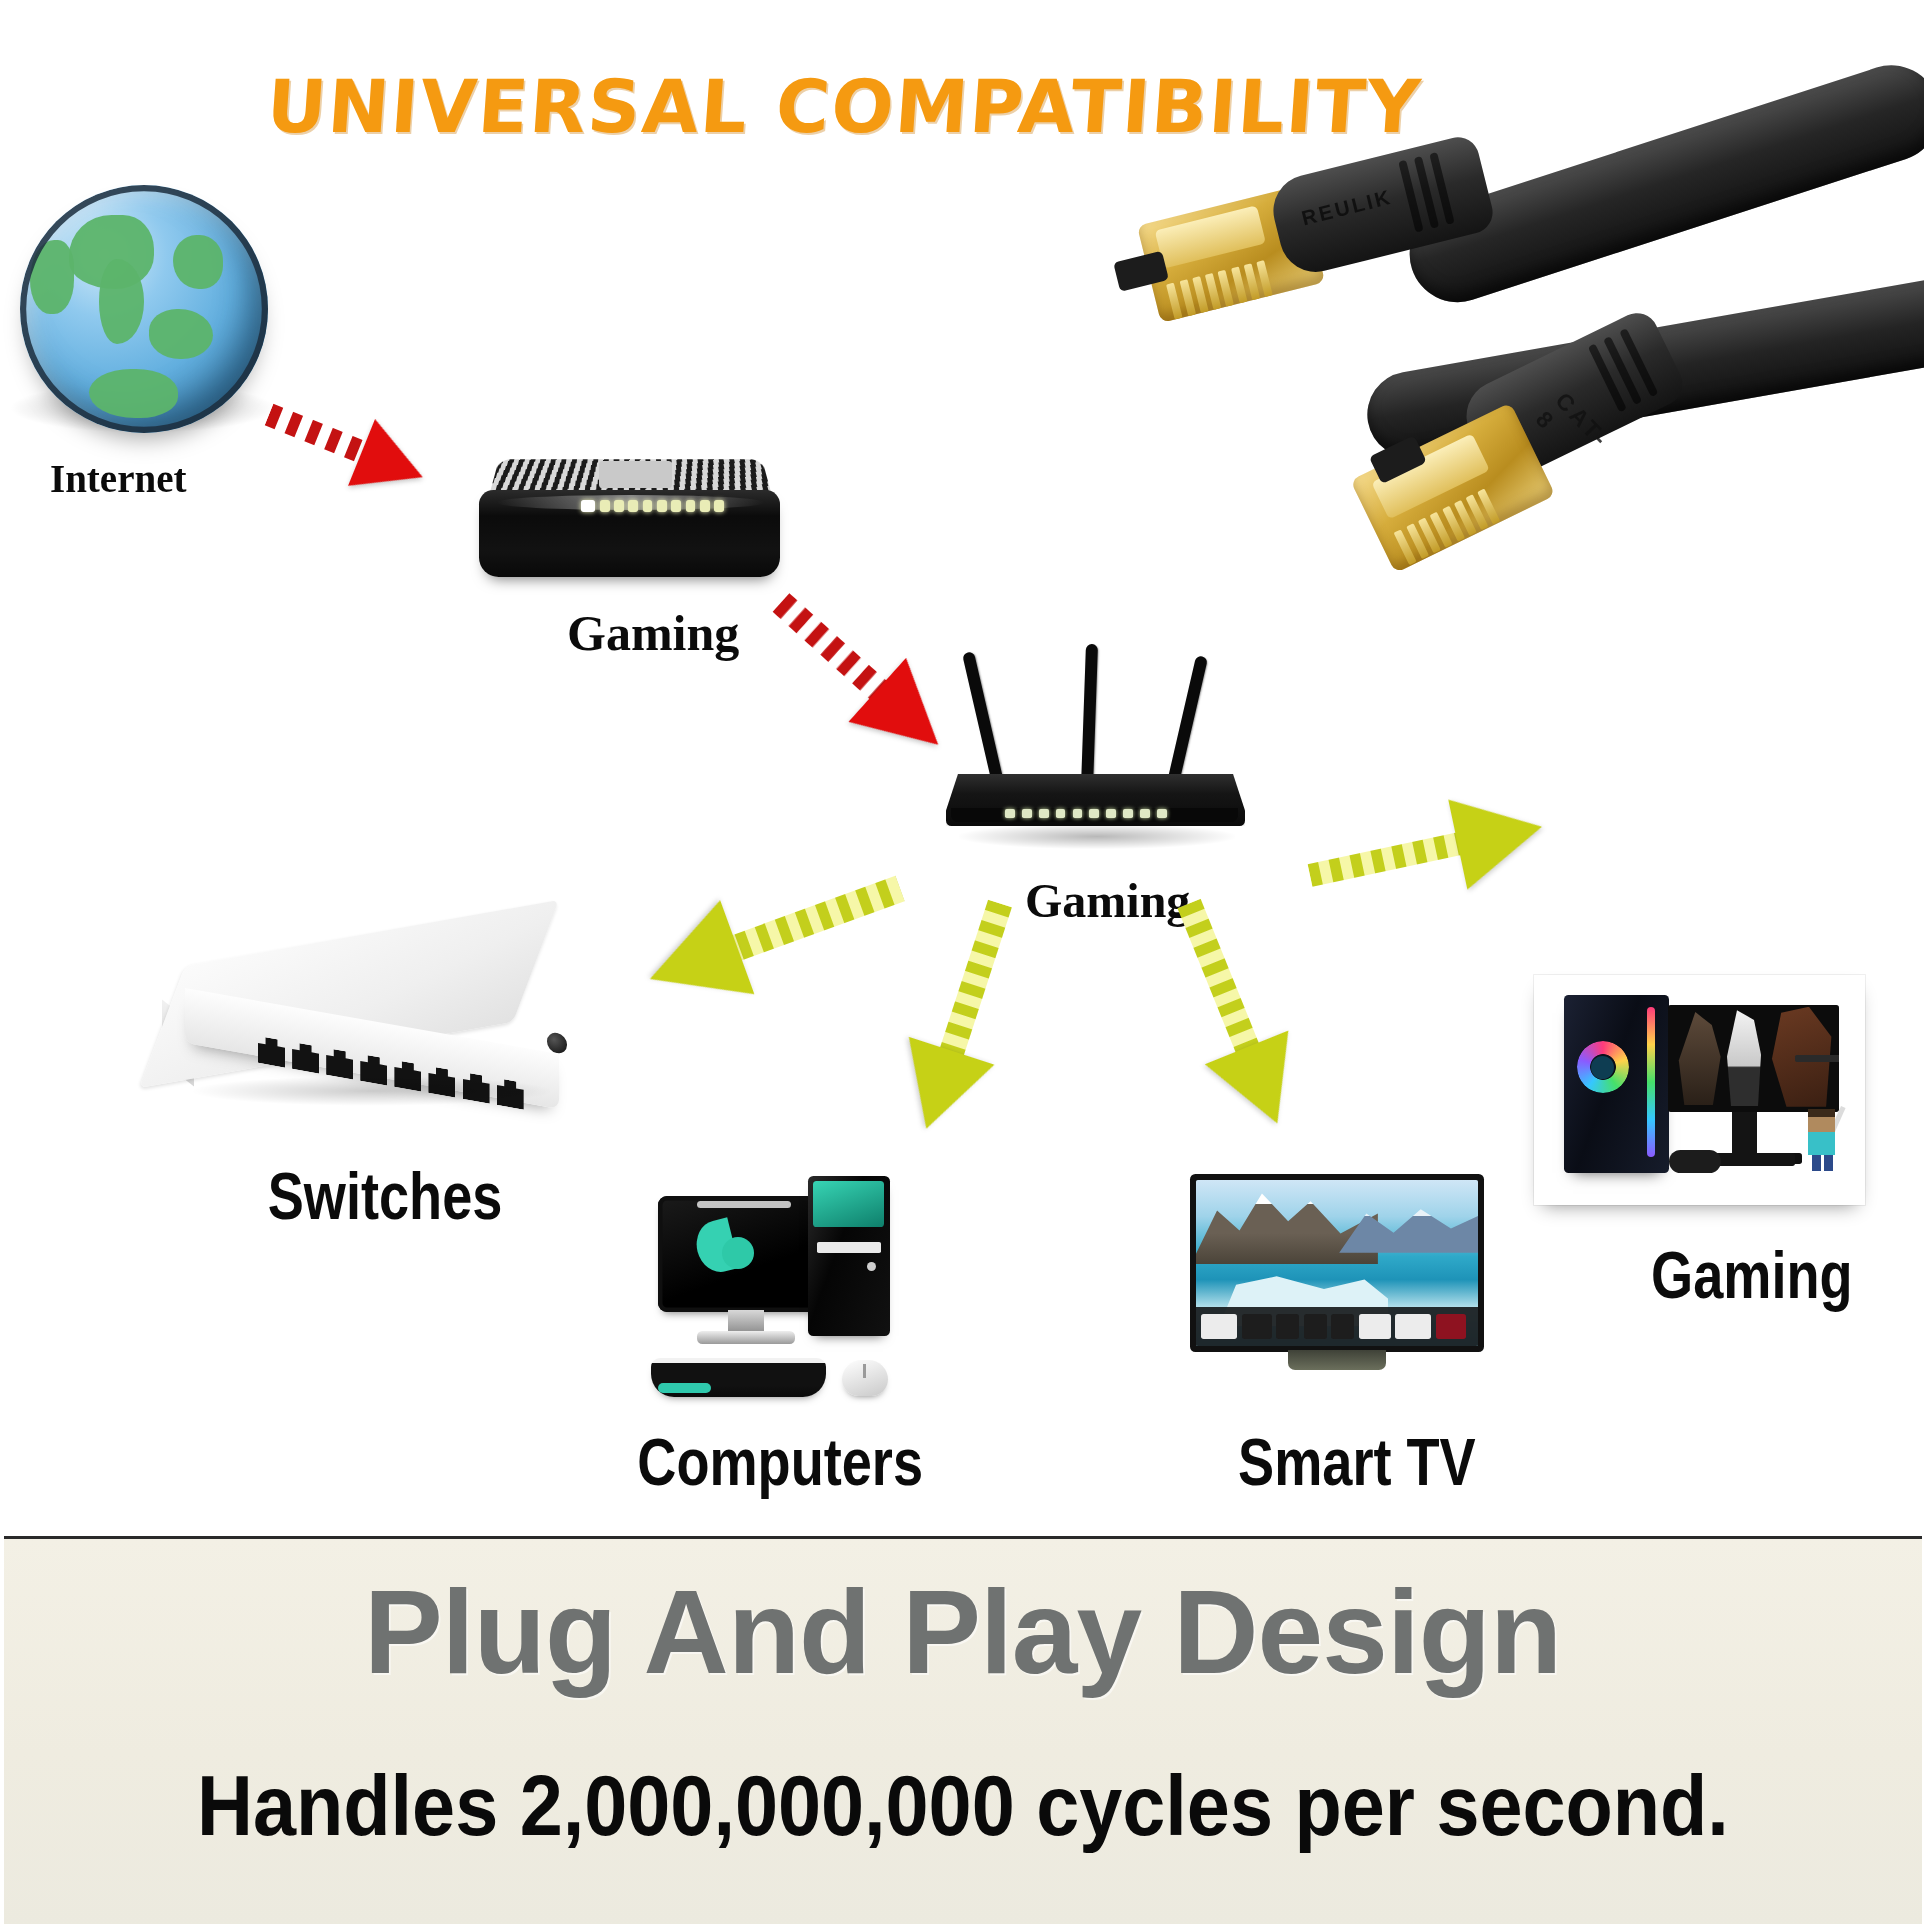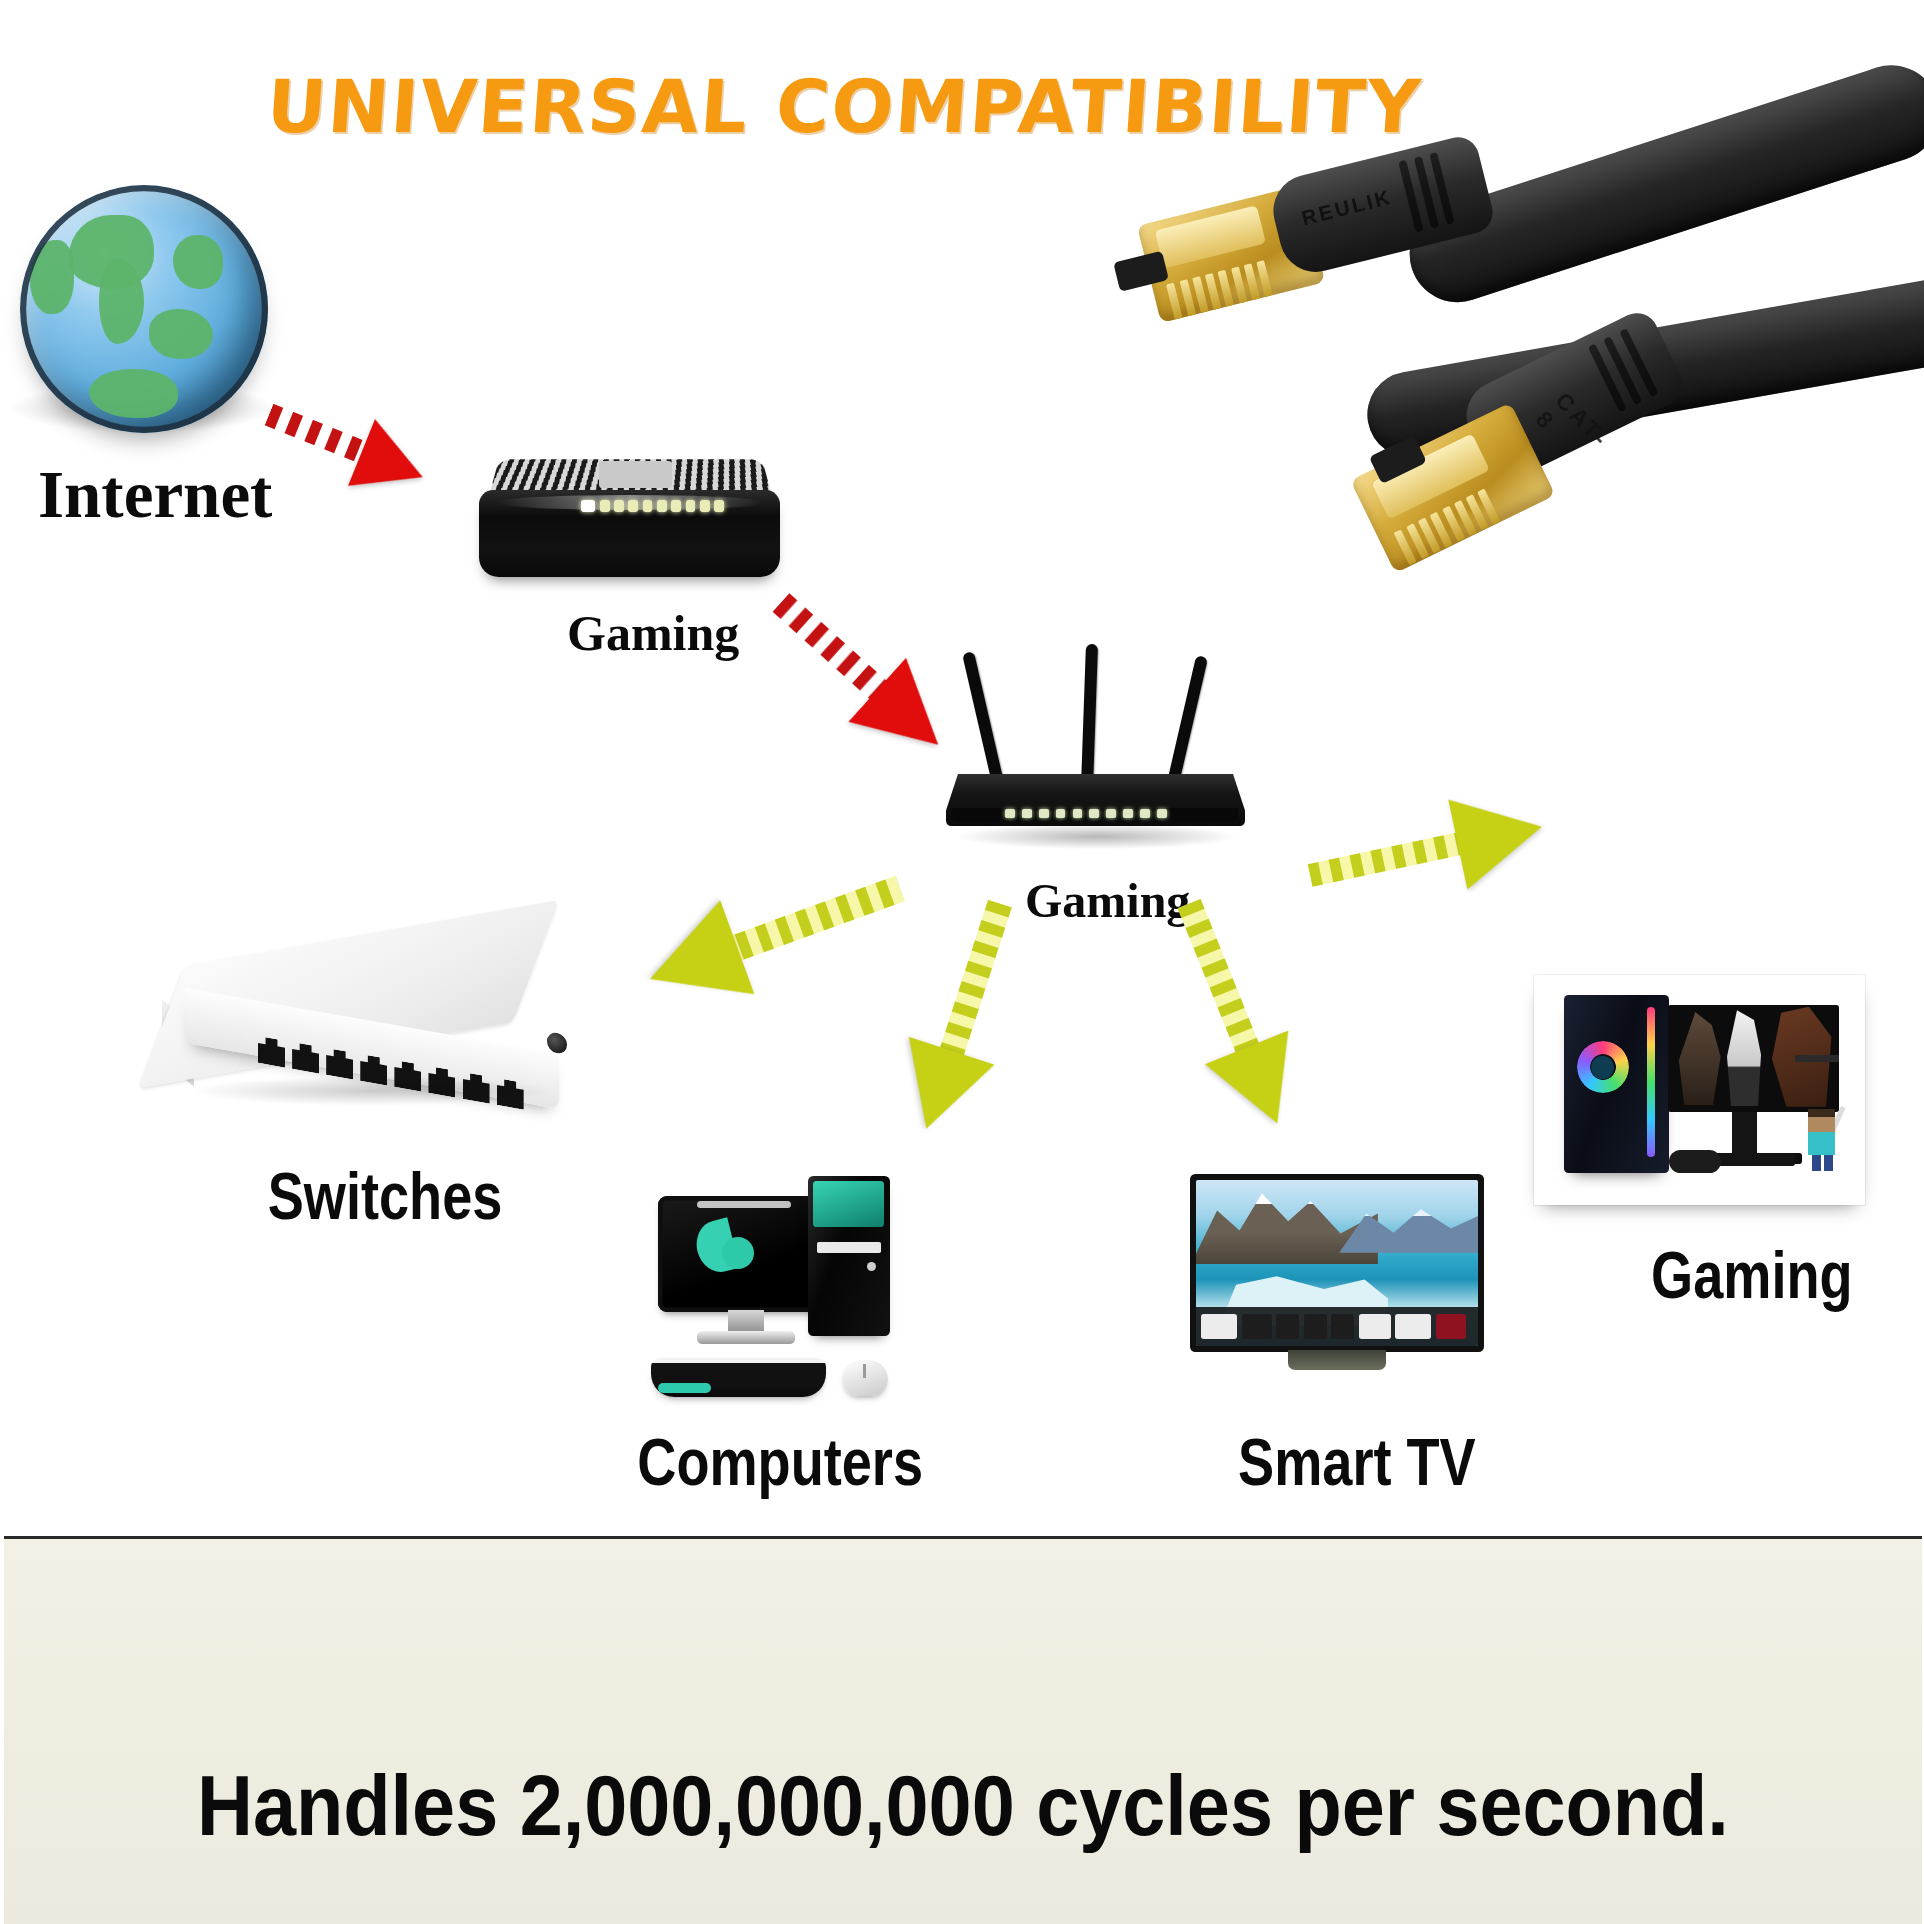--- a/index.html
+++ b/index.html
@@ -245,21 +245,21 @@
 
   <div class="globe-shadow"></div>
   <div class="globe">
     <span class="cont c1"></span>
     <span class="cont c2"></span>
     <span class="cont c3"></span>
     <span class="cont c4"></span>
     <span class="cont c5"></span>
     <span class="cont c6"></span>
   </div>
-  <div class="lbl serif" style="left:38px;top:456px;font-size:67px;">Internet</div>
+  <div class="lbl serif" style="left:50px;top:456px;font-size:39px;">Internet</div>
 
   <div class="arrow red" style="left:269px;top:403px;width:151px;height:23px;transform:rotate(22deg);">
     <span class="tail" style="width:105px;"></span>
     <span class="head" style="left:100px;margin-top:-36px;border-width:36px 0 36px 66px;"></span>
   </div>
 
   <div class="modem">
     <span class="top"></span>
     <span class="topplate"></span>
     <span class="body">
@@ -460,17 +460,18 @@
           <i></i>
           <i></i>
           <i></i>
       </span>
       <span class="tab" style="left:32px;top:39px;"></span>
       <span class="cat" style="left:194px;top:77px;transform:rotate(72deg);">CAT-8</span>
     </span>
   </div>
 
   <div class="panel">
+    <div class="h1">Plug And Play Design</div>
     <div class="h2">Handles 2,000,000,000 cycles per second.</div>
   </div>
 
 </div>
 
 
 </body></html>

